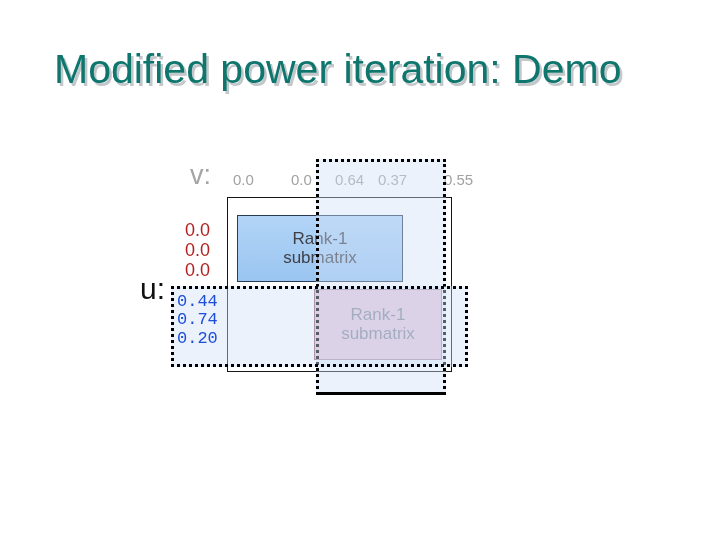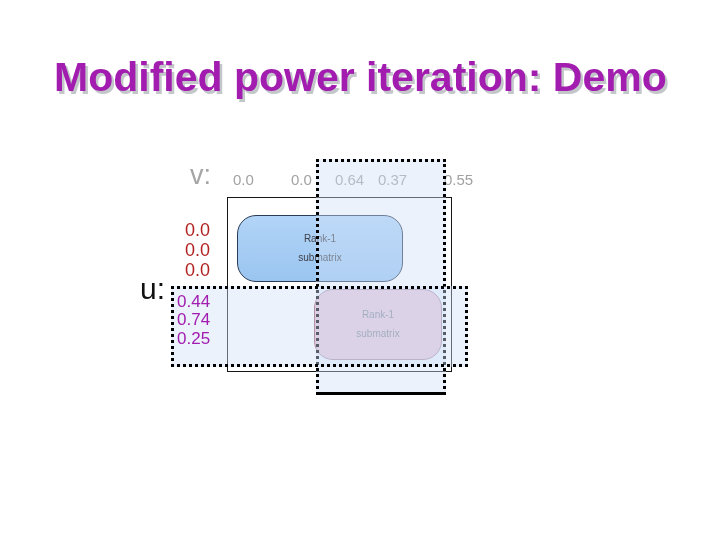--- a/index.html
+++ b/index.html
@@ -13,26 +13,25 @@
     height: 540px;
     background: #ffffff;
     overflow: hidden;
     font-family: "Liberation Sans", sans-serif;
   }
   .title {
     position: absolute;
     left: 54px;
     top: 46px;
     font-size: 41px;
-    font-weight: 700;
-    color: #a21caf;
+    font-weight: 400;
+    color: #0f766e;
     text-shadow: 2.5px 2.5px 0 #c3c7ca;
     white-space: nowrap;
     letter-spacing: 0px;
-    margin-top: 8px;
   }
   .v-label {
     position: absolute;
     left: 190px;
     top: 160px;
     font-size: 27px;
     color: #a5a5a5;
   }
   .v-value {
     position: absolute;
@@ -54,23 +53,22 @@
   }
   .rank1-box {
     position: absolute;
     box-sizing: border-box;
     display: flex;
     flex-direction: column;
     align-items: center;
     justify-content: center;
     text-align: center;
     z-index: 2;
-    font-size: 10px;
+    font-size: 17px;
     line-height: 18.5px;
-    border-radius: 19px;
   }
   .rank1-top {
     left: 237px;
     top: 215px;
     width: 166px;
     height: 67px;
     background: linear-gradient(180deg, #b2d4f7 0%, #9ac5f0 100%);
     border: 1.3px solid #2a3b55;
     color: #3f3f46;
   }
@@ -122,22 +120,23 @@
     line-height: 20px;
     color: #b32222;
     z-index: 6;
   }
   .u-values {
     position: absolute;
     left: 177px;
     top: 293px;
     font-size: 17px;
     line-height: 18.3px;
-    color: #a21caf;
+    color: #1d4ed8;
     z-index: 6;
+    font-family: Liberation Mono, monospace;
   }
 </style>
 </head>
 <body>
 
 <div class="slide">
 
   <div class="title">Modified power iteration: Demo</div>
 
   <div class="v-label">v:</div>
@@ -163,16 +162,16 @@
 
   <div class="u-zeros">
     <div>0.0</div>
     <div>0.0</div>
     <div>0.0</div>
   </div>
   <div class="u-label">u:</div>
   <div class="u-values">
     <div>0.44</div>
     <div>0.74</div>
-    <div>0.25</div>
+    <div>0.20</div>
   </div>
 
 </div>
 
 </body></html>

